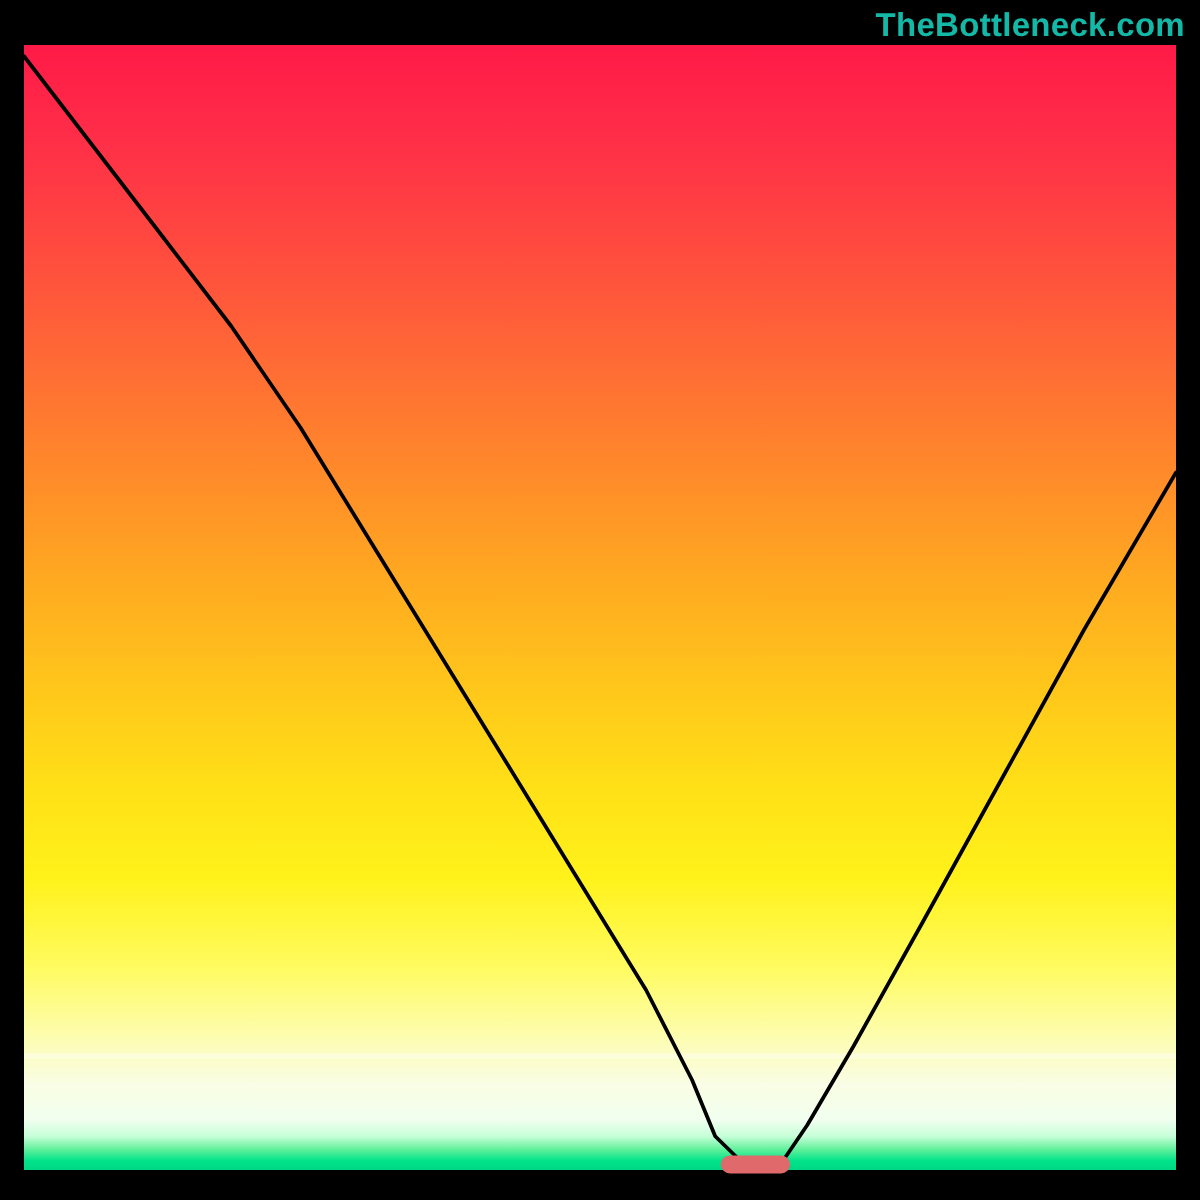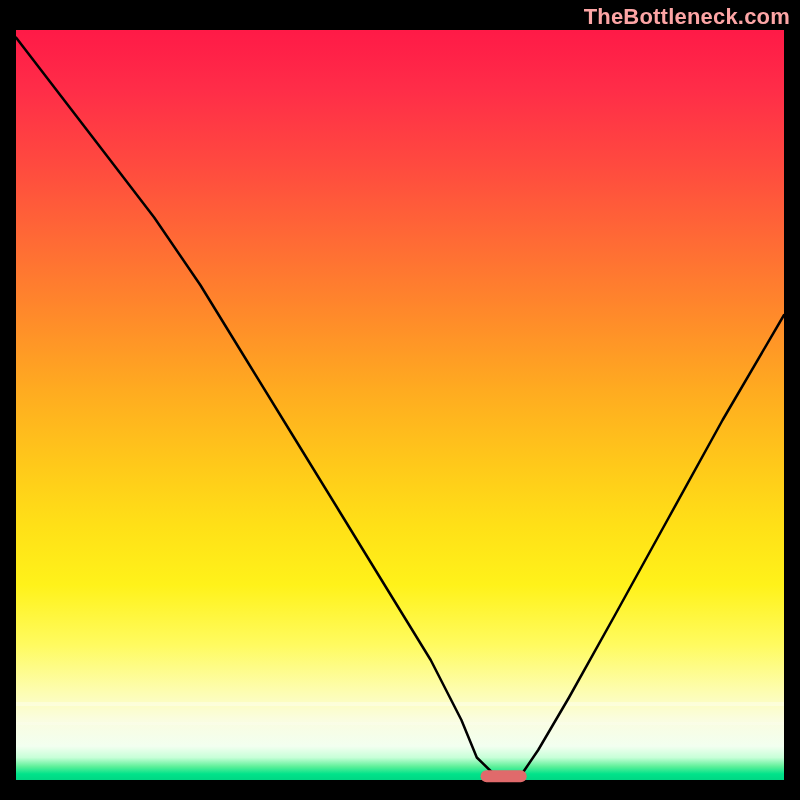--- a/index.html
+++ b/index.html
@@ -16,21 +16,21 @@
     height: 800px;
     background: #000;
   }
   .watermark {
     position: absolute;
     top: 4px;
     right: 10px;
     font-family: Arial, Helvetica, sans-serif;
     font-size: 22px;
     font-weight: 600;
-    color: #fca5a5;
+    color: #14b8a6;
     letter-spacing: 0.2px;
   }
   
   .gradient {
     position: absolute;
     left: 16px;
     right: 16px;
     top: 30px;
     bottom: 20px;
     background: linear-gradient(

